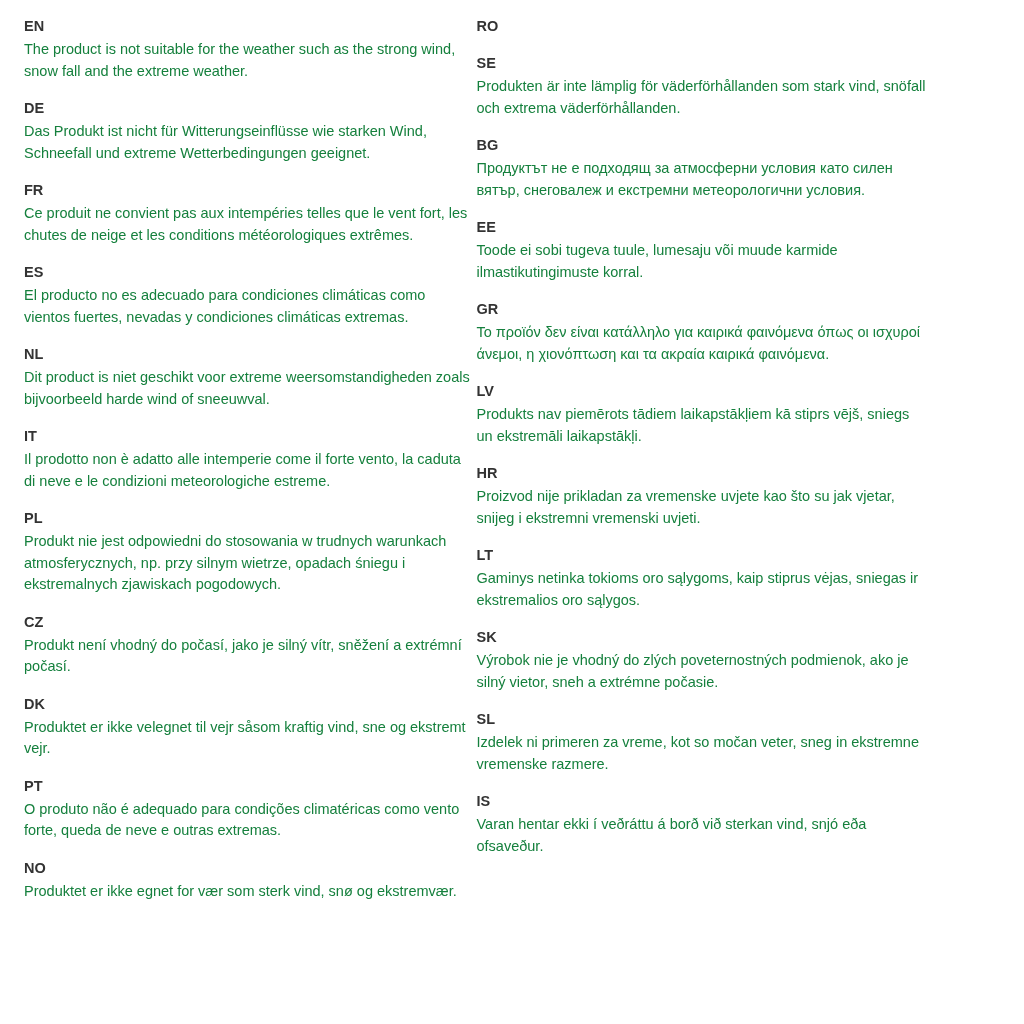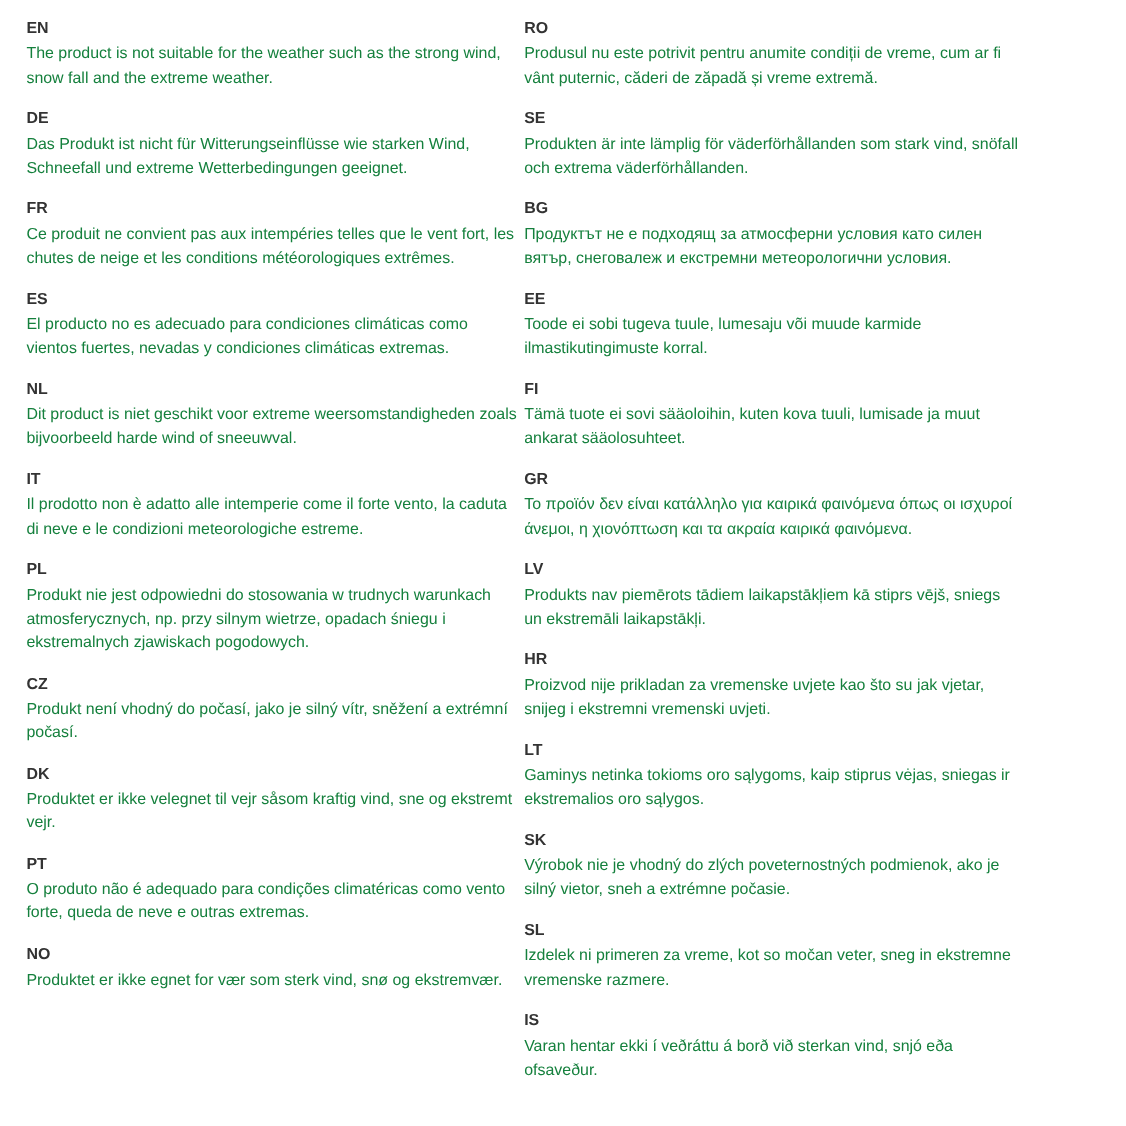--- a/index.html
+++ b/index.html
@@ -88,37 +88,32 @@
     </div>
     <div class="block">
       <div class="code">NO</div>
       <div class="text">Produktet er ikke egnet for vær som sterk vind, snø og ekstremvær.</div>
     </div>
   </div>
 
   <div class="col">
     <div class="block">
       <div class="code">RO</div>
-      <div class="text">Produsul nu este potrivit pentru anumite condiții de vreme, cum ar fi vânt puternic, căderi de zăpadă și vreme extremă.</div>
     </div>
     <div class="block">
       <div class="code">SE</div>
       <div class="text">Produkten är inte lämplig för väderförhållanden som stark vind, snöfall och extrema väderförhållanden.</div>
     </div>
     <div class="block">
       <div class="code">BG</div>
       <div class="text">Продуктът не е подходящ за атмосферни условия като силен вятър, снеговалеж и екстремни метеорологични условия.</div>
     </div>
     <div class="block">
       <div class="code">EE</div>
       <div class="text">Toode ei sobi tugeva tuule, lumesaju või muude karmide ilmastikutingimuste korral.</div>
-    </div>
-    <div class="block">
-      <div class="code">FI</div>
-      <div class="text">Tämä tuote ei sovi sääoloihin, kuten kova tuuli, lumisade ja muut ankarat sääolosuhteet.</div>
     </div>
     <div class="block">
       <div class="code">GR</div>
       <div class="text">Το προϊόν δεν είναι κατάλληλο για καιρικά φαινόμενα όπως οι ισχυροί άνεμοι, η χιονόπτωση και τα ακραία καιρικά φαινόμενα.</div>
     </div>
     <div class="block">
       <div class="code">LV</div>
       <div class="text">Produkts nav piemērots tādiem laikapstākļiem kā stiprs vējš, sniegs un ekstremāli laikapstākļi.</div>
     </div>
     <div class="block">

